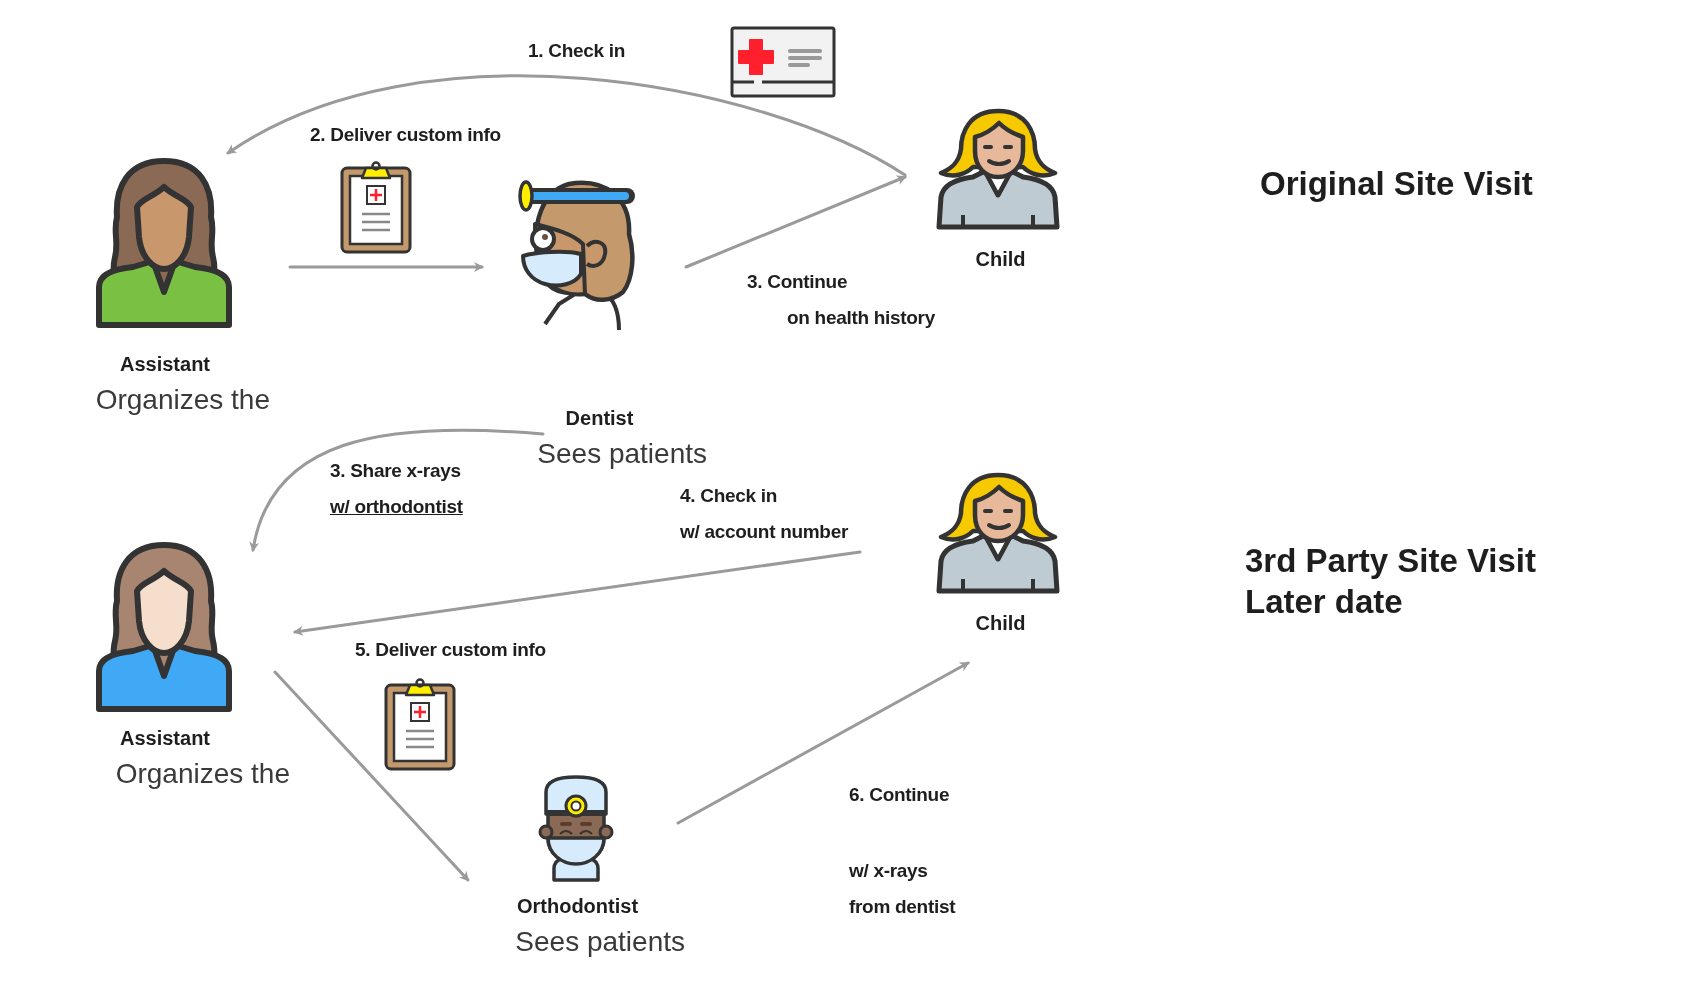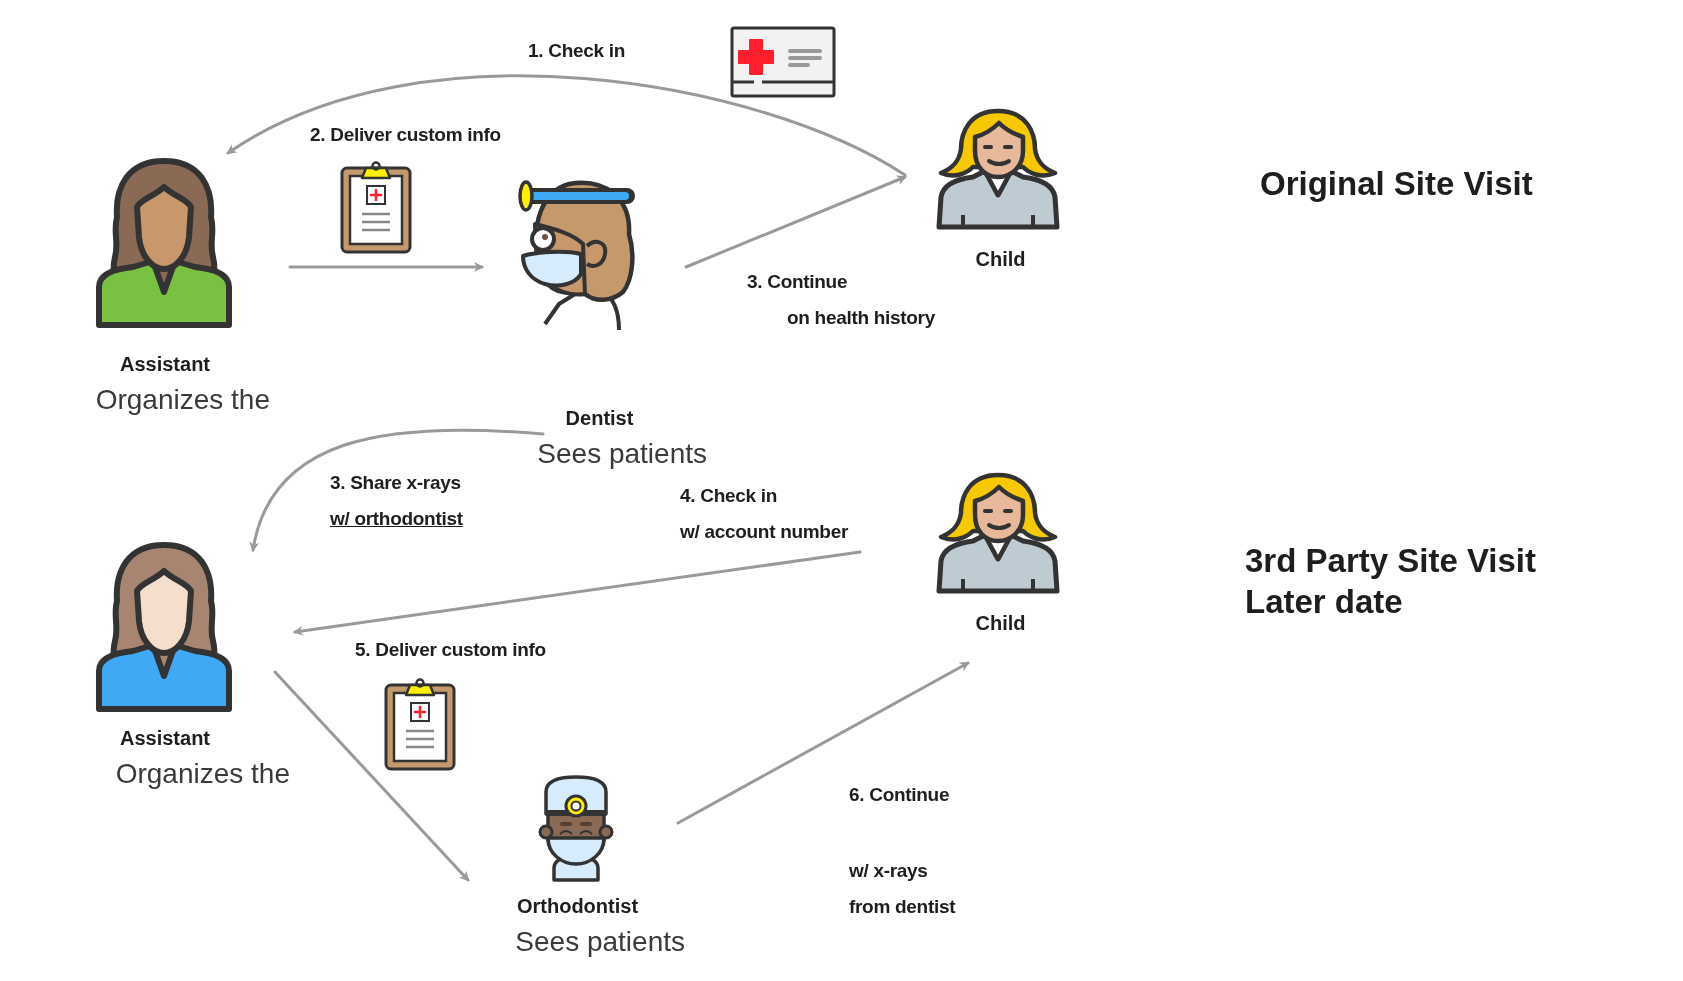--- a/index.html
+++ b/index.html
@@ -40,21 +40,21 @@
     <path d="M678,823 L968,663" marker-end="url(#ah)"></path>
   </g>
 </svg>
 
 <div class="step" style="left:528px; top:33px;">1. Check in</div>
 <div class="step" style="left:310px; top:117px;">2. Deliver custom info</div>
 <div class="abs" style="left:747px; top:264px;">
   <div class="step" style="position:static;">3. Continue</div>
   <div class="step" style="position:static;margin-left:40px;">on health history</div>
 </div>
-<div class="abs" style="left:330px; top:465px;">
+<div class="abs" style="left:330px; top:453px;">
   <div class="step" style="position:static;">3.  Share x-rays</div>
   <div class="step" style="position:static;text-decoration:underline;">w/ orthodontist</div>
 </div>
 <div class="abs" style="left:680px; top:478px;">
   <div class="step" style="position:static;">4.  Check in</div>
   <div class="step" style="position:static;">w/ account number</div>
 </div>
 <div class="step" style="left:355px; top:632px;">5. Deliver custom info</div>
 <div class="abs" style="left:849px; top:777px;">
   <div class="step" style="position:static;">6. Continue</div>

